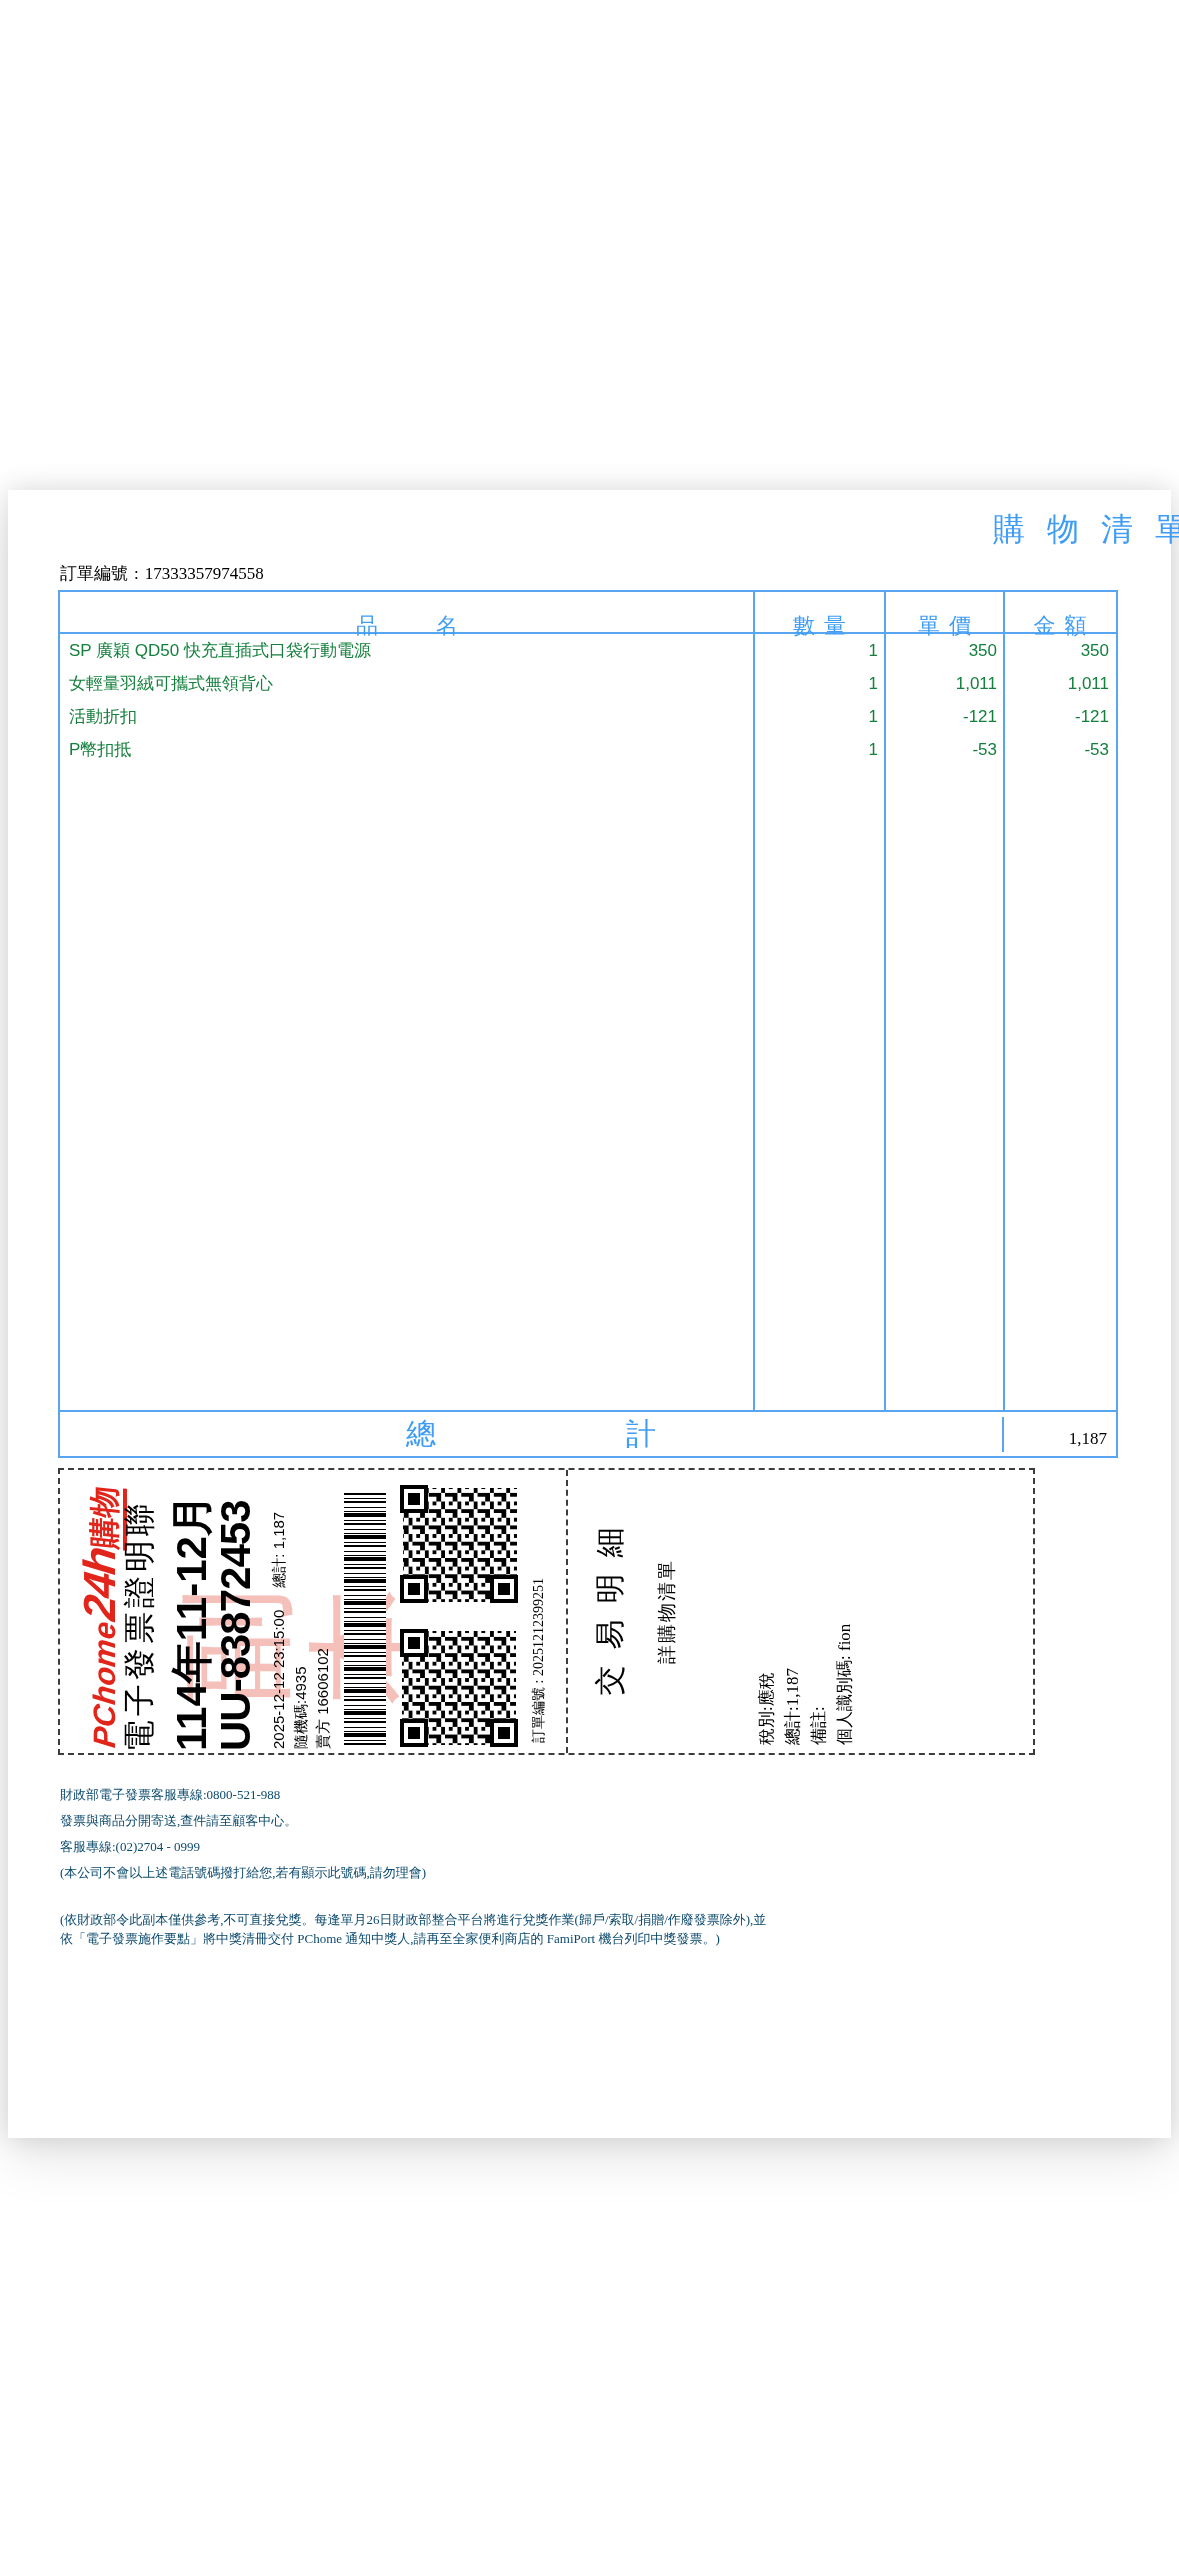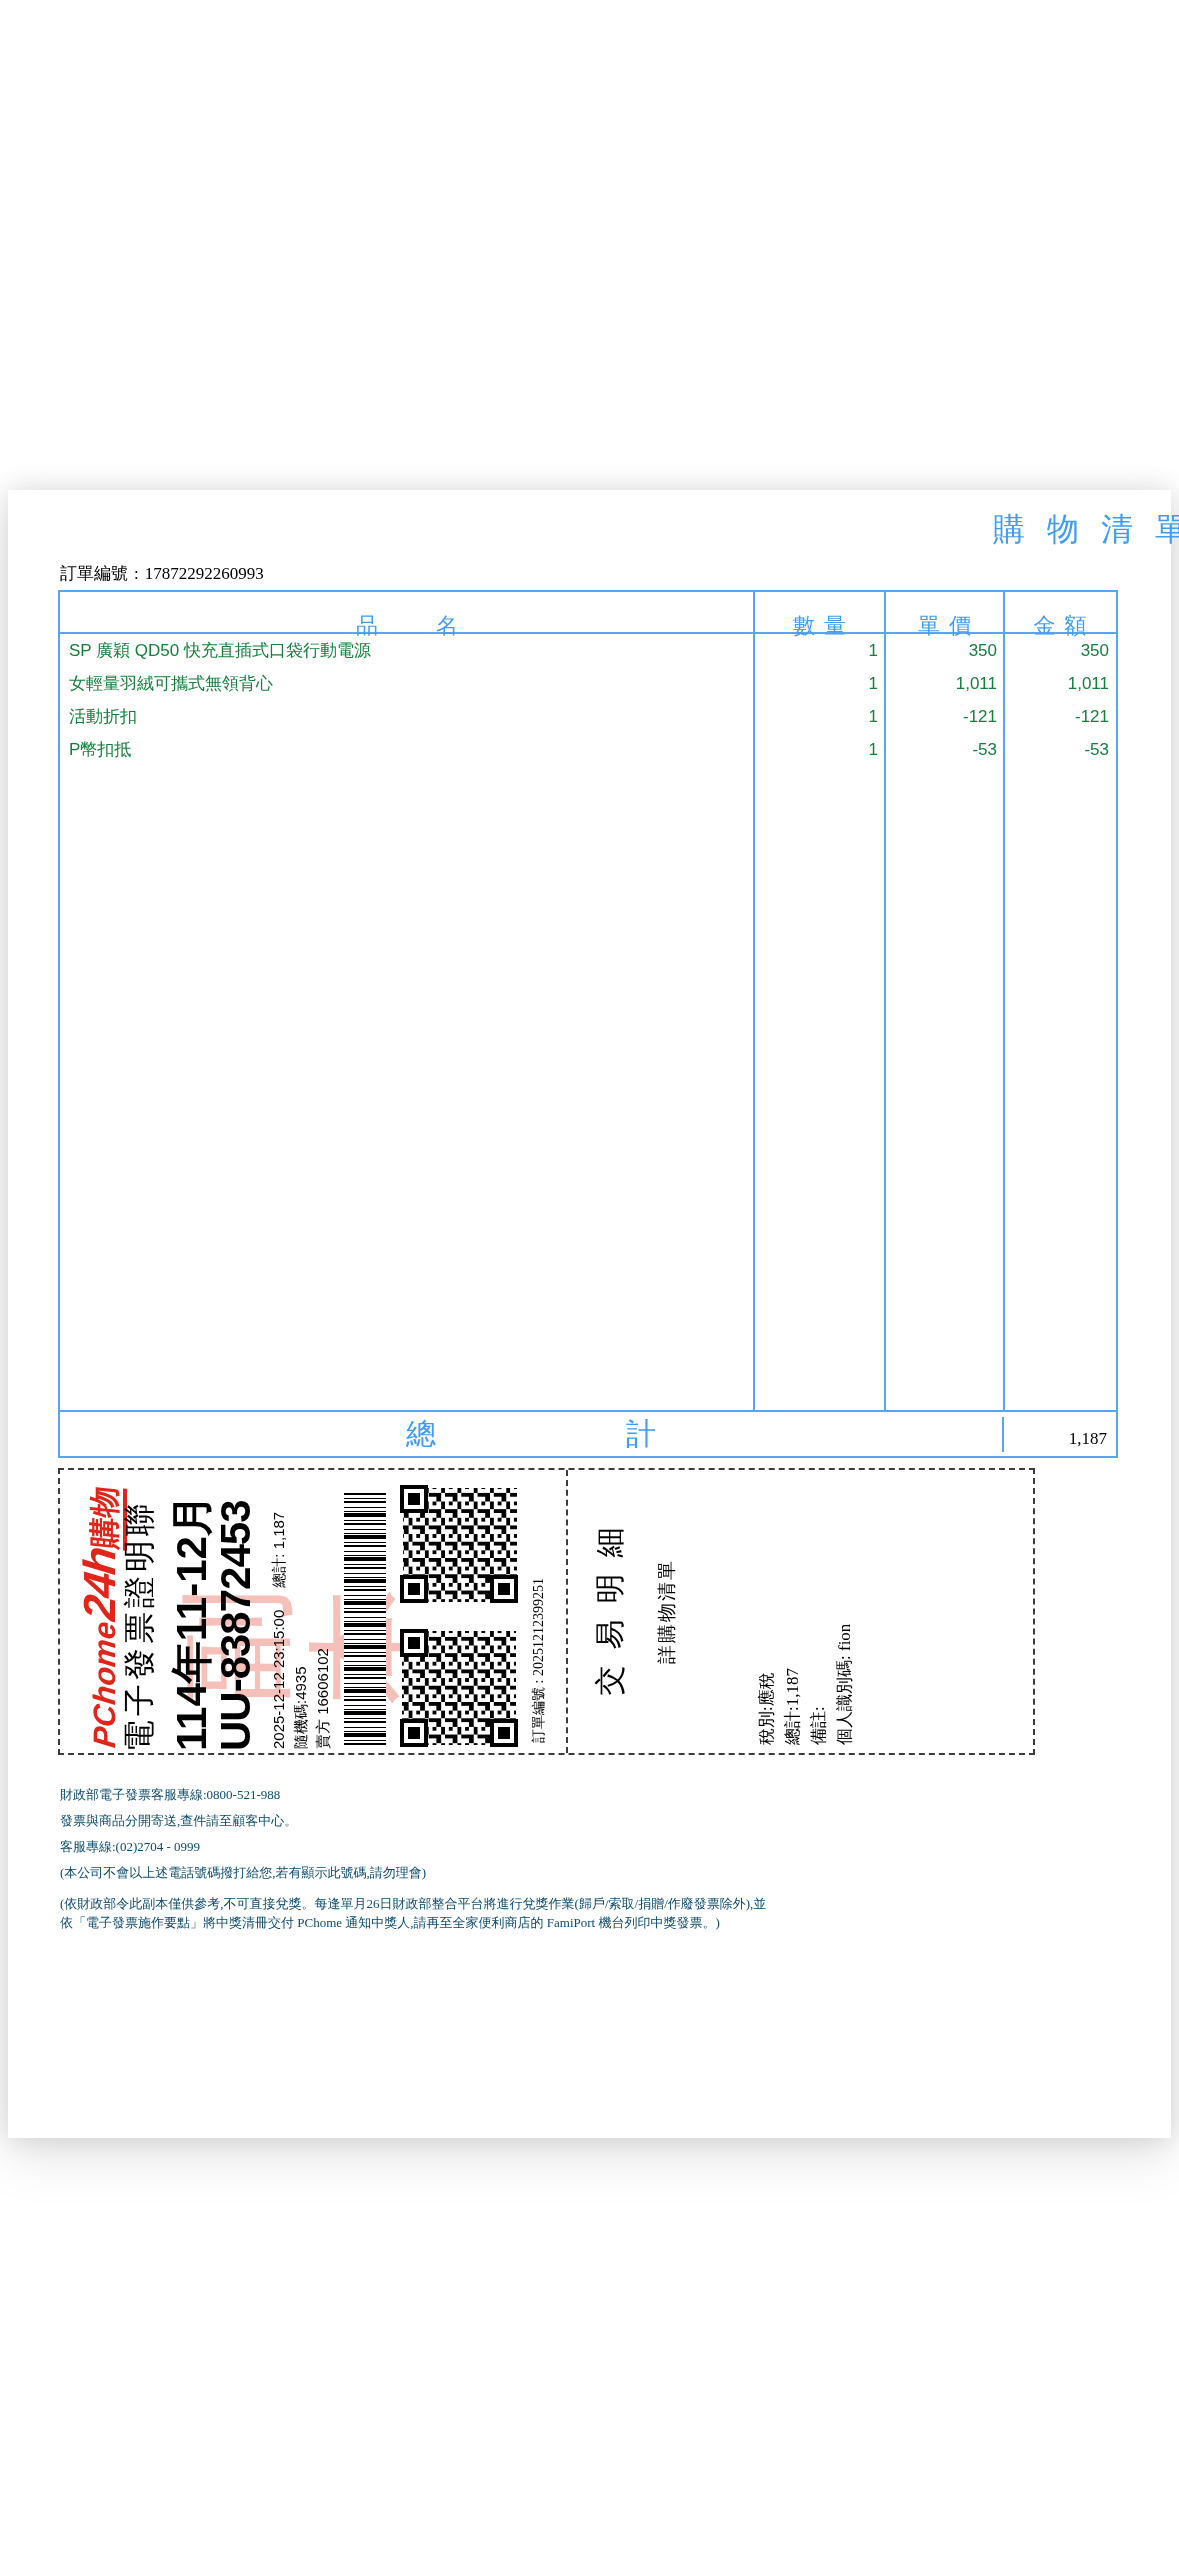--- a/index.html
+++ b/index.html
@@ -62,32 +62,32 @@
   .qr1{left:6px;top:340px;}
   .qr2{left:150px;top:340px;}
   .iorder{left:10px;top:470px;font-size:14px;font-family:"Liberation Serif",serif;color:#000;white-space:nowrap;z-index:1;}
   .txn-title{left:0;top:22px;width:100%;text-align:center;font-family:"Liberation Serif",serif;font-size:30px;color:#000;}
   .txn-title span{letter-spacing:16px;margin-right:-16px;}
   .txn-sub{left:0;top:86px;width:100%;text-align:center;font-family:"Liberation Serif",serif;font-size:19px;letter-spacing:2px;color:#000;}
   .txn-lines{left:8px;top:186px;font-family:"Liberation Serif",serif;font-size:17px;line-height:26px;color:#000;white-space:nowrap;}
   
   .footer{position:absolute;left:52px;top:1296px;width:760px;font-family:"Liberation Serif",serif;font-size:13px;color:#0c4a6e;}
   .fline{height:26px;white-space:nowrap;}
-  .fpara{margin-top:4px;line-height:19px;}
+  .fpara{margin-top:20px;line-height:19px;}
   .fpara div{white-space:nowrap;}
 </style>
 </head>
 <body>
 
 <div class="card">
 
   <div class="doc-title"><span>購物清單</span></div>
 
   <div class="order-line">
-    <span>訂單編號</span><span class="sep">:</span><span>17872292260993</span>
+    <span>訂單編號</span><span class="sep">:</span><span>17333357974558</span>
   </div>
 
   <div class="items-table">
     <div class="vline vl1"></div>
     <div class="vline vl2"></div>
     <div class="vline vl3"></div>
     <div class="thead">
       <div class="th c-name">
           <span>品名</span>
         </div>

